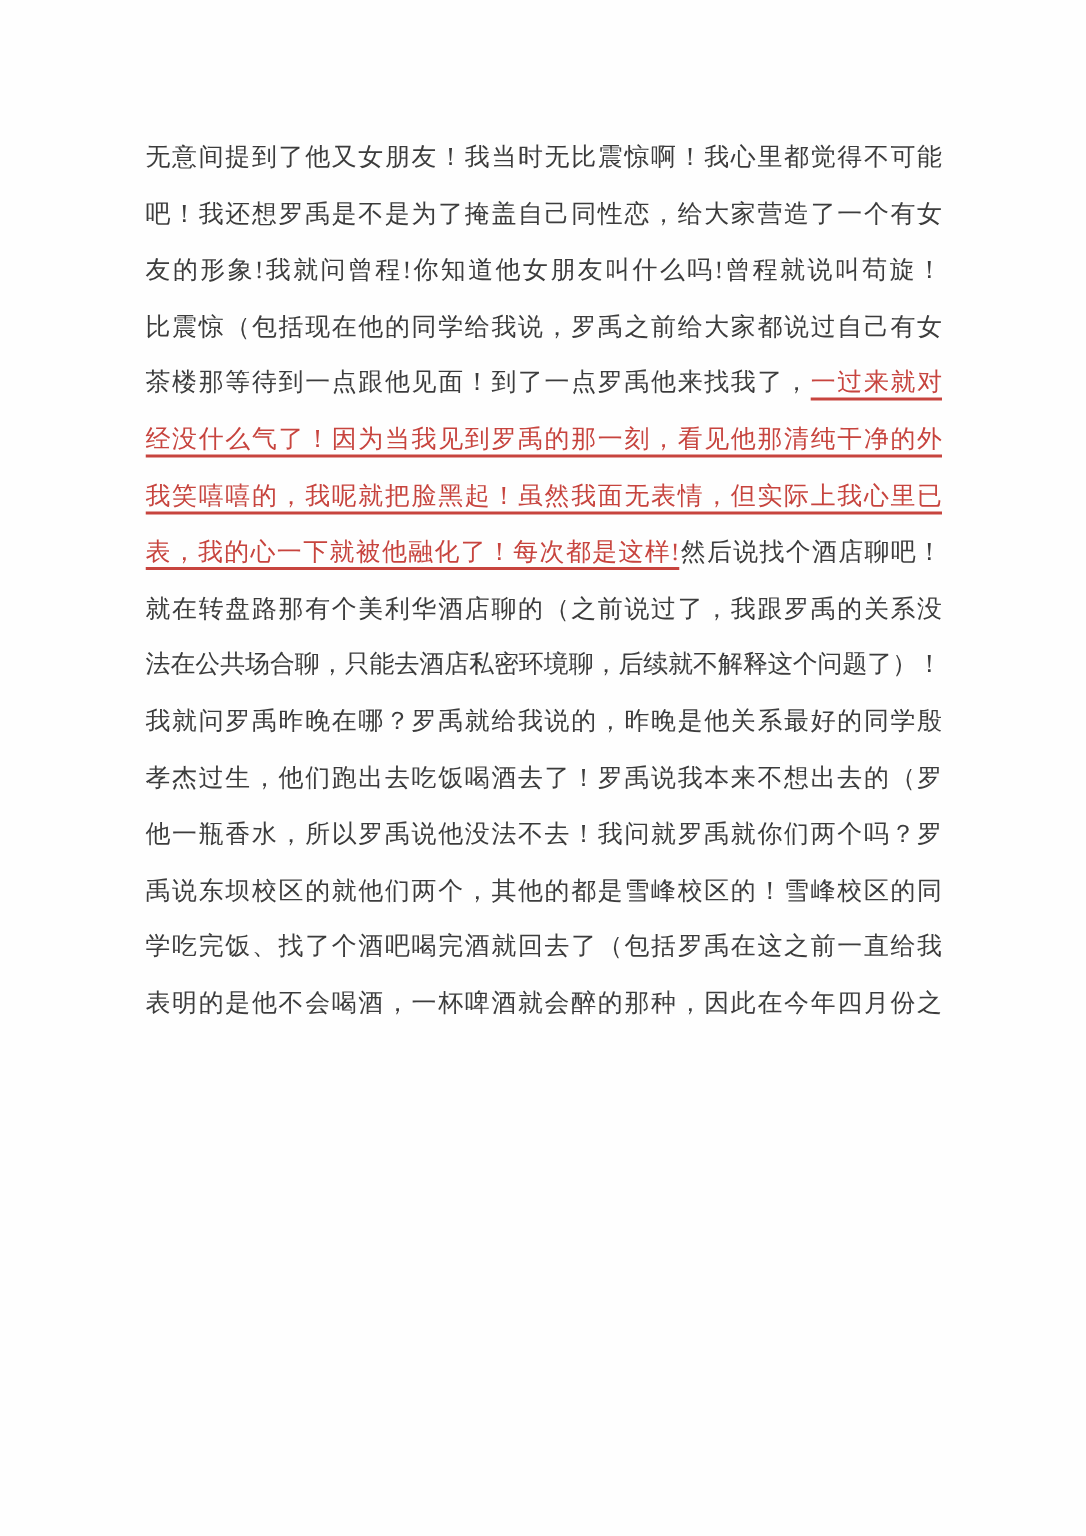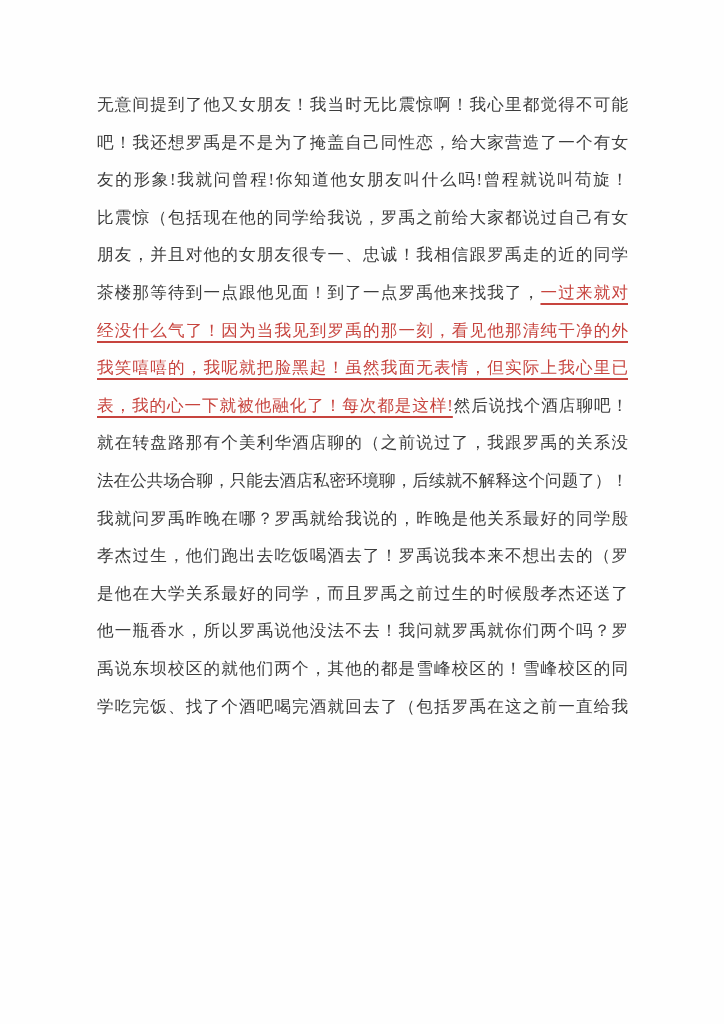--- a/index.html
+++ b/index.html
@@ -53,27 +53,26 @@
 </style>
 </head>
 <body>
 
 <div class="page" style="background: rgb(254, 254, 254);">
   <div class="doc-body">
       <div class="line"><span class="seg">无意间提到了他又女朋友！我当时无比震惊啊！我心里都觉得不可能</span></div>
       <div class="line"><span class="seg">吧！我还想罗禹是不是为了掩盖自己同性恋，给大家营造了一个有女</span></div>
       <div class="line"><span class="seg">友的形象!我就问曾程!你知道他女朋友叫什么吗!曾程就说叫苟旋！</span></div>
       <div class="line"><span class="seg">比震惊（包括现在他的同学给我说，罗禹之前给大家都说过自己有女</span></div>
-      <div class="line"><span class="seg">朋友，并且对他的女朋友很专一、忠诚！我相信跟罗禹走的近的同学</span></div>
       <div class="line"><span class="seg">茶楼那等待到一点跟他见面！到了一点罗禹他来找我了，</span><span class="seg red">一过来就对</span></div>
       <div class="line"><span class="seg red">经没什么气了！因为当我见到罗禹的那一刻，看见他那清纯干净的外</span></div>
       <div class="line"><span class="seg red">我笑嘻嘻的，我呢就把脸黑起！虽然我面无表情，但实际上我心里已</span></div>
       <div class="line"><span class="seg red">表，我的心一下就被他融化了！每次都是这样!</span><span class="seg">然后说找个酒店聊吧！</span></div>
       <div class="line"><span class="seg">就在转盘路那有个美利华酒店聊的（之前说过了，我跟罗禹的关系没</span></div>
       <div class="line"><span class="seg">法在公共场合聊，只能去酒店私密环境聊，后续就不解释这个问题了）！</span></div>
       <div class="line"><span class="seg">我就问罗禹昨晚在哪？罗禹就给我说的，昨晚是他关系最好的同学殷</span></div>
       <div class="line"><span class="seg">孝杰过生，他们跑出去吃饭喝酒去了！罗禹说我本来不想出去的（罗</span></div>
-      <div class="line"><span class="seg">是他在大学关系最好的同学，而且罗禹之前过生的时候殷孝杰还送了</span></div>
       <div class="line"><span class="seg">他一瓶香水，所以罗禹说他没法不去！我问就罗禹就你们两个吗？罗</span></div>
       <div class="line"><span class="seg">禹说东坝校区的就他们两个，其他的都是雪峰校区的！雪峰校区的同</span></div>
       <div class="line"><span class="seg">学吃完饭、找了个酒吧喝完酒就回去了（包括罗禹在这之前一直给我</span></div>
+      <div class="line"><span class="seg">表明的是他不会喝酒，一杯啤酒就会醉的那种，因此在今年四月份之</span></div>
     </div>
 </div>
 
 </body></html>

